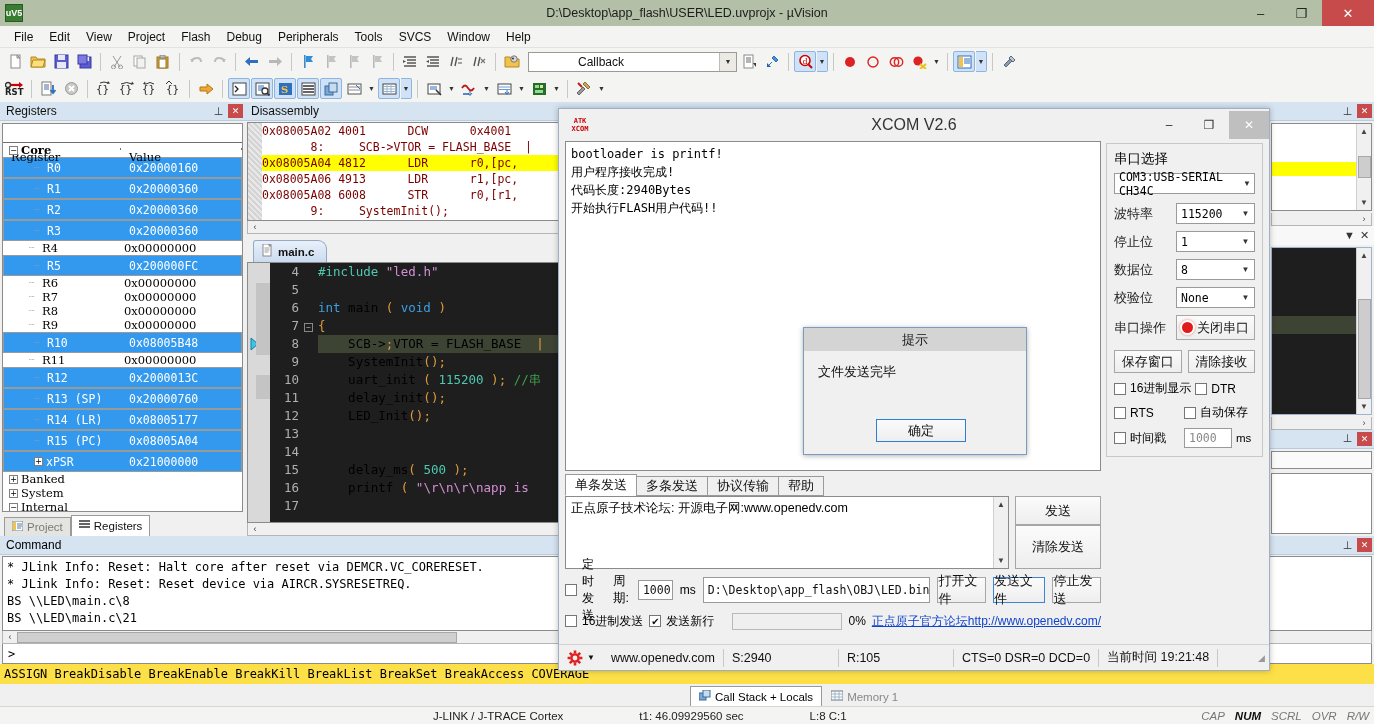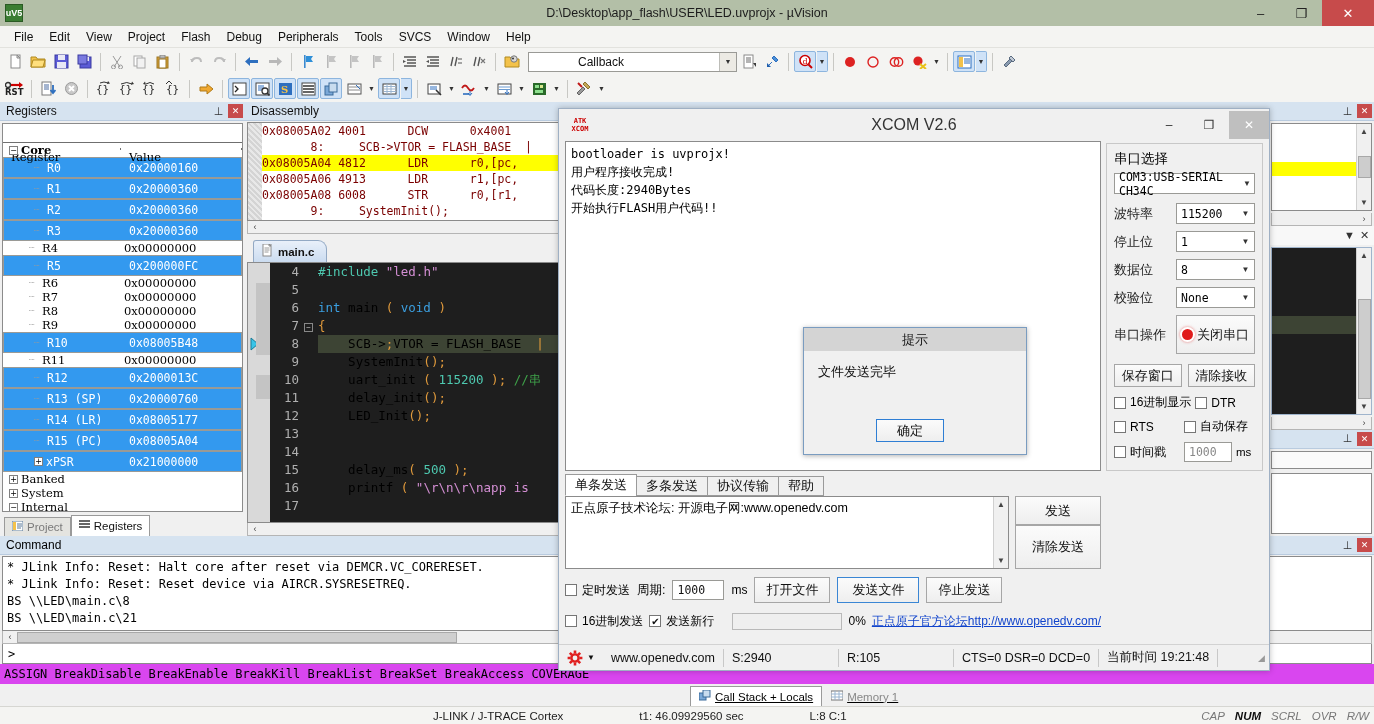--- a/index.html
+++ b/index.html
@@ -108,23 +108,23 @@
   .vs-space { flex:1; }
 
   
   .bottomdock { height:170px; flex:0 0 170px; display:flex; flex-direction:column; background:#f0f0f0; }
   .cmd-head { height:19px; background:#d6e3f0; display:flex; align-items:center; padding:0 2px 0 6px; font-size:12px; border-bottom:1px solid #b9cbdf; }
   .cmd-out { flex:1; background:#fff; border:1px solid #8b8b8b; margin:1px 2px 0 2px; font-family:"DejaVu Sans Mono", monospace;
              font-size:12px; padding:2px 4px; overflow:hidden; min-height:0; }
   .cmd-line { height:17px; line-height:17px; white-space:pre; }
   .cmd-input { height:20px; background:#fff; border:1px solid #8b8b8b; border-top:none; margin:0 2px; display:flex; align-items:center;
                padding-left:5px; font-family:"DejaVu Sans Mono", monospace; font-size:12px; flex:0 0 20px; }
-  .cmd-kw { height:20px; background:#d946ef; font-family:"DejaVu Sans Mono", monospace; font-size:12px;
+  .cmd-kw { height:20px; background:#fde047; font-family:"DejaVu Sans Mono", monospace; font-size:12px;
             display:flex; align-items:center; padding-left:4px; overflow:hidden; white-space:nowrap; flex:0 0 20px; }
-  .btabs { height:22px; display:flex; align-items:flex-end; padding-left:690px; flex:0 0 22px;text-decoration:underline; }
+  .btabs { height:22px; display:flex; align-items:flex-end; padding-left:690px; flex:0 0 22px; }
   .btab { height:20px; padding:0 8px; display:flex; align-items:center; gap:4px; font-size:11.5px;
           border:1px solid #9a9a9a; border-bottom:none; background:#fff; }
   .btab.inactive { background:#f0f0f0; color:#888; border-color:transparent; }
 
   
   .statusbar { height:18px; background:#f4f4f2; border-top:1px solid #d6d6d2; display:flex; align-items:center;
                font-size:11.5px; color:#222; flex:0 0 18px; }
   .sb-seg { padding:0 8px; }
   .sb-ind { padding:0 5px; color:#777;font-style:italic; }
   .sb-ind.on { color:#111; font-weight:bold; }
@@ -178,21 +178,21 @@
   .xs-seg { padding:0 8px; border-right:1px solid #c8c8c8; height:18px; display:flex; align-items:center; }
   .xs-seg:last-child { border-right:none; }
   .link { color:#1144cc; text-decoration:underline; font-size:12px; }
 
   
   .dlg { position:absolute; left:803px; top:327px; width:224px; height:128px; background:#f0f0f0;
          border:1px solid #7a9cc0; box-shadow:0 1px 5px rgba(0,0,0,.3); display:flex; flex-direction:column; }
   .dlg-title { height:23px; background:#d4d4d4; display:flex; align-items:center; justify-content:center;
                font-size:13px; color:#111; flex:0 0 23px; }
   .dlg-body { flex:1; background:#f0f0f0; padding:12px 14px; font-size:13px; color:#111; position:relative; }
-  .dlg-ok { position:absolute; left:72px; bottom:12px; width:68px; height:23px; border:1px solid #2e7ed4;
+  .dlg-ok { position:absolute; left:72px; bottom:12px; width:90px; height:23px; border:1px solid #2e7ed4;
             background:linear-gradient(#fbfbfb,#eeeeee); display:flex; align-items:center; justify-content:center; font-size:13px; }
 </style>
 </head>
 <body>
 
 <div class="app">
 
   <div class="titlebar">
     <div class="tb-logo">uV5</div>
     <div class="tb-title">D:\Desktop\app_flash\USER\LED.uvprojx - µVision</div>
@@ -1008,21 +1008,21 @@
     <div class="x-btns">
       <div class="x-btn">–</div>
       <div class="x-btn">❐</div>
       <div class="x-btn cl">✕</div>
     </div>
   </div>
 
   <div class="x-main">
     <div class="x-left">
       <div class="x-recv" id="x-recv">
-          <div>bootloader is uvprojx!</div>
+          <div>bootloader is printf!</div>
           <div>用户程序接收完成!</div>
           <div>代码长度:2940Bytes</div>
           <div>开始执行FLASH用户代码!!</div>
         </div>
 
       <div class="x-tabs">
         <div class="xtab active">单条发送</div>
         <div class="xtab">多条发送</div>
         <div class="xtab">协议传输</div>
         <div class="xtab">帮助</div>
@@ -1044,20 +1044,21 @@
       </div>
 
       <div class="x-row2">
         <label class="cbrow" style="margin:0;gap:5px">
           <span class="cb"></span>
           <span>定时发送</span>
         </label>
         <span style="font-size:12.5px">周期:</span>
         <div class="txtbox" style="width:52px;color:#111">1000</div>
         <span style="font-size:12px">ms</span>
+        <div class="txtbox" style="width:255px;color:#111;height:26px">D:\Desktop\app_flash\OBJ\LED.bin</div>
         <div class="btnx" style="width:76px;height:26px">打开文件</div>
         <div class="btnx" style="width:82px;height:26px;border-color:#3a86d4">发送文件</div>
         <div class="btnx" style="width:76px;height:26px">停止发送</div>
       </div>
 
       <div class="x-row3">
         <label class="cbrow" style="margin:0;gap:5px">
           <span class="cb"></span>
           <span>16进制发送</span>
         </label>
@@ -1101,21 +1102,21 @@
         </div>
         <div class="grp-row">
           <span class="grp-lbl">校验位</span>
           <div class="sel">
             <span>None</span>
             <span class="ar">▼</span>
           </div>
         </div>
         <div class="grp-row" style="margin-bottom:10px">
           <span class="grp-lbl">串口操作</span>
-          <div class="btnx" style="flex:1;height:39px">
+          <div class="btnx" style="flex:1;height:25px">
             <span class="dot-red"></span>
             <span>关闭串口</span>
           </div>
         </div>
         <div style="display:flex;gap:6px">
           <div class="btnx sm">保存窗口</div>
           <div class="btnx sm">清除接收</div>
         </div>
         <div class="cbrow">
           <label class="cbrow" style="margin:0;gap:4px">

